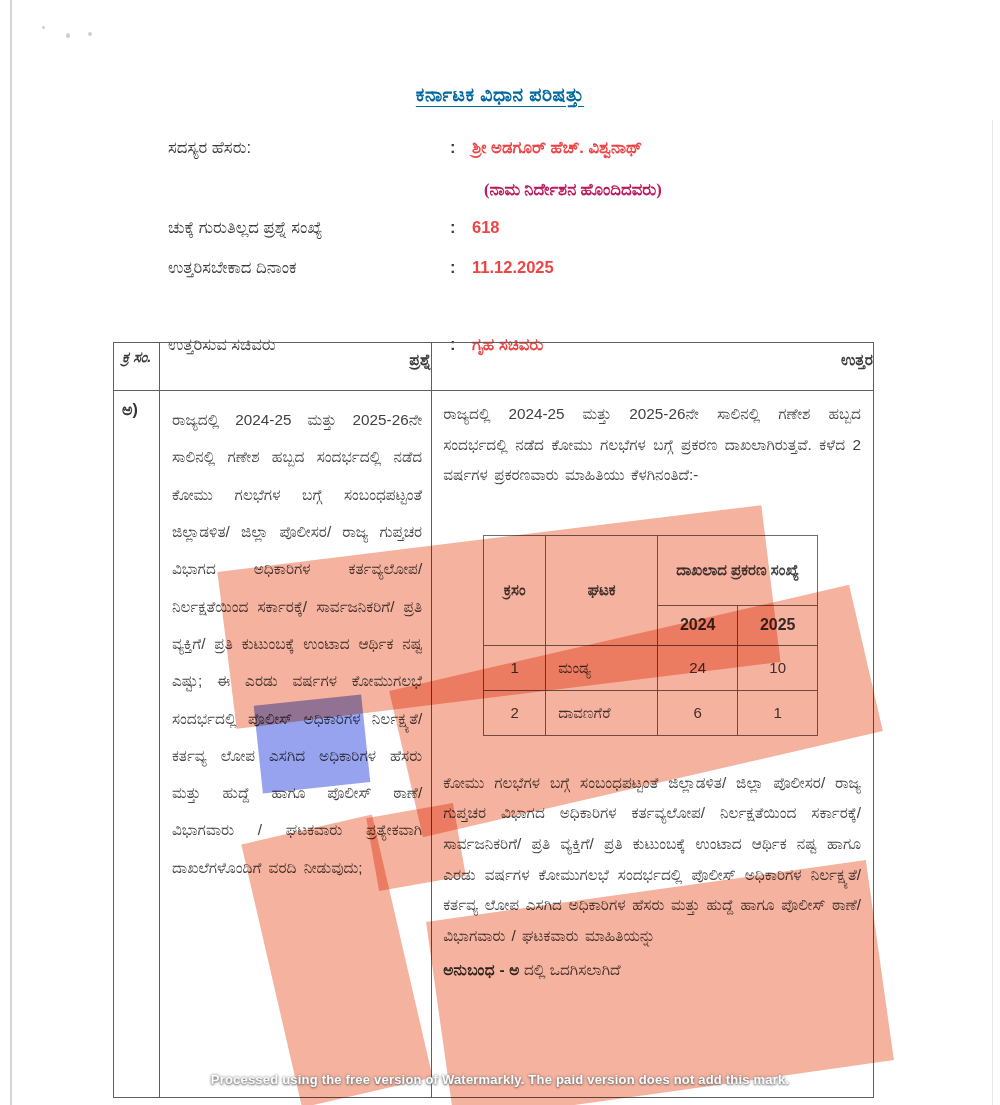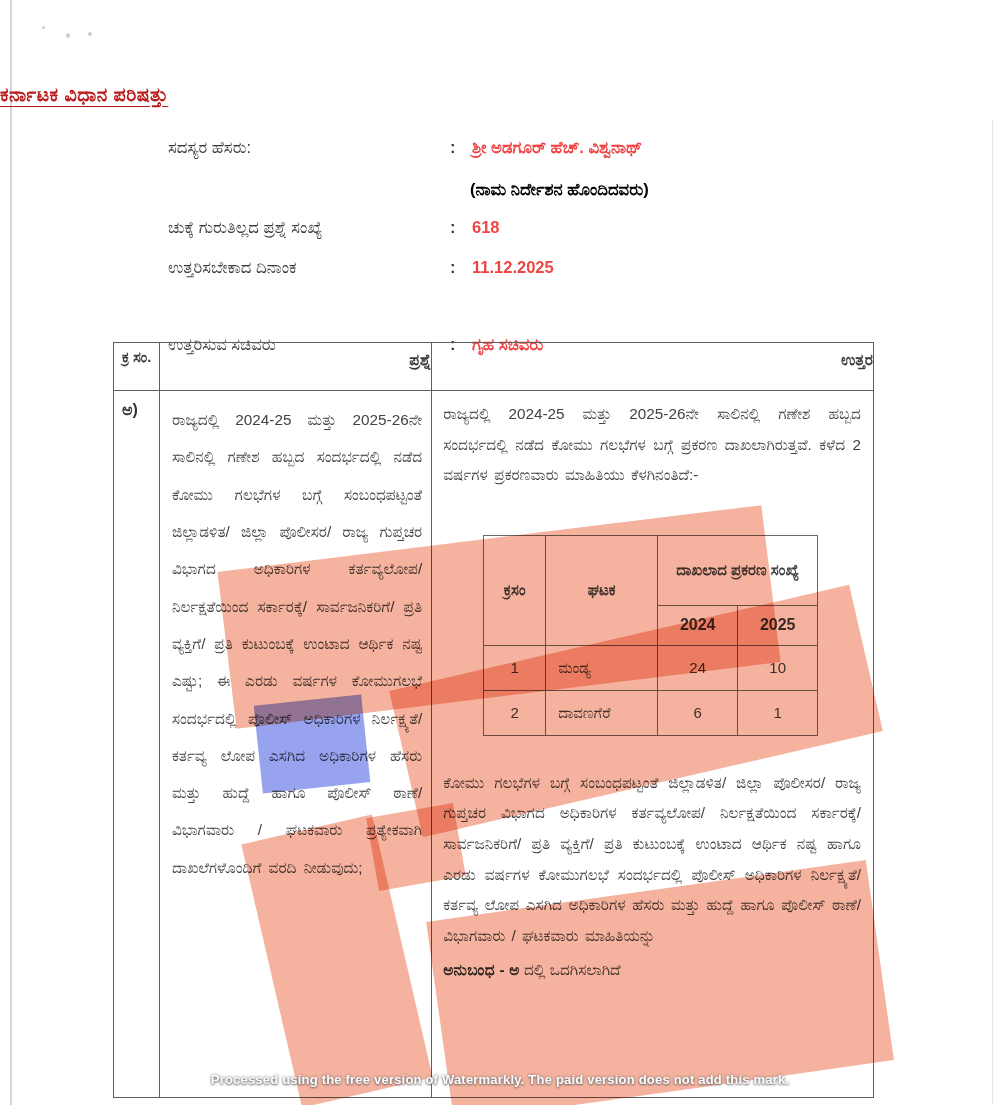--- a/index.html
+++ b/index.html
@@ -17,46 +17,46 @@
   .scan-edge-right { position:absolute; left:992px; top:120px; width:1px; height:985px; background:#e8e8e8; }
   .scan-marks { position:absolute; left:42px; top:22px; width:70px; height:18px; }
   .scan-marks i { position:absolute; background:#b9b9b9; border-radius:50%; opacity:.7; }
   .scan-marks i:nth-child(1){ left:0;  top:4px;  width:3px; height:3px; }
   .scan-marks i:nth-child(2){ left:24px; top:11px; width:4px; height:5px; }
   .scan-marks i:nth-child(3){ left:46px; top:10px; width:4px; height:4px; }
 
   
   .title {
     position:absolute; left:0; top:84px; width:1000px;
-    text-align:left; font-size:19px; font-weight:bold; color:#b91c1c;
+    text-align:center; font-size:19px; font-weight:bold; color:#0369a1;
     text-decoration:underline; text-underline-offset:5px;
     letter-spacing:.5px;
   }
 
   
   .meta-row { position:absolute; left:0; width:1000px; height:30px; font-size:16.5px; }
   .meta-label { position:absolute; left:168px; top:0; font-weight:normal; color:#3a3a3a; }
   .meta-colon { position:absolute; left:450px; top:0; font-weight:bold; color:#3a3a3a; }
   .meta-value { position:absolute; left:472px; top:0; font-weight:bold; color:#ef4444; }
-  .meta-note  { position:absolute; left:470px; top:0; font-weight:bold; color:#000000; }
+  .meta-note  { position:absolute; left:484px; top:0; font-weight:bold; color:#be185d;font-family:Liberation Serif, serif; }
   #mrow1 { top:138px; } #mrow2 { top:180px; } #mrow3 { top:218px; }
   #mrow4 { top:258px; } #mrow5 { top:295px;margin-top:40px; }
 
   
   .qa-table {
     position:absolute; left:113px; top:342px; width:761px; height:756px;
     border:1px solid #5f5f5f;
     display:flex; flex-direction:column; background:transparent;
   }
   .qa-head { display:flex; height:48px; border-bottom:1px solid #5f5f5f; }
   .qa-body { display:flex; flex:1; }
   .qc-sl   { width:46px;  border-right:1px solid #5f5f5f; }
   .qc-q    { width:273px; border-right:1px solid #5f5f5f; }
   .qc-a    { width:442px; }
-  .qa-head .qc-sl { font-weight:bold; font-size:14.5px; padding:4px 0 0 8px; line-height:1.45; color:#3a3a3a; }
+  .qa-head .qc-sl { font-weight:bold; font-size:14.5px; padding:4px 0 0 8px; line-height:1.45; color:#3a3a3a;font-style:italic; }
   .qa-head .qc-q, .qa-head .qc-a { font-weight:bold; font-size:15.5px; text-align:right; padding-top:8px; color:#3a3a3a; }
 
   .sl-cell { font-weight:bold; font-size:16px; padding:10px 0 0 8px; color:#333; }
 
   .q-text {
     padding:10px 9px 0 12px; font-size:15.3px; line-height:2.44;
     text-align:justify; color:#424242; word-spacing:3px;
   }
   .a-cell { padding:8px 12px 0 11px; font-size:15.3px; color:#424242; }
   .a-para { line-height:2.0; text-align:justify; word-spacing:2px; }

